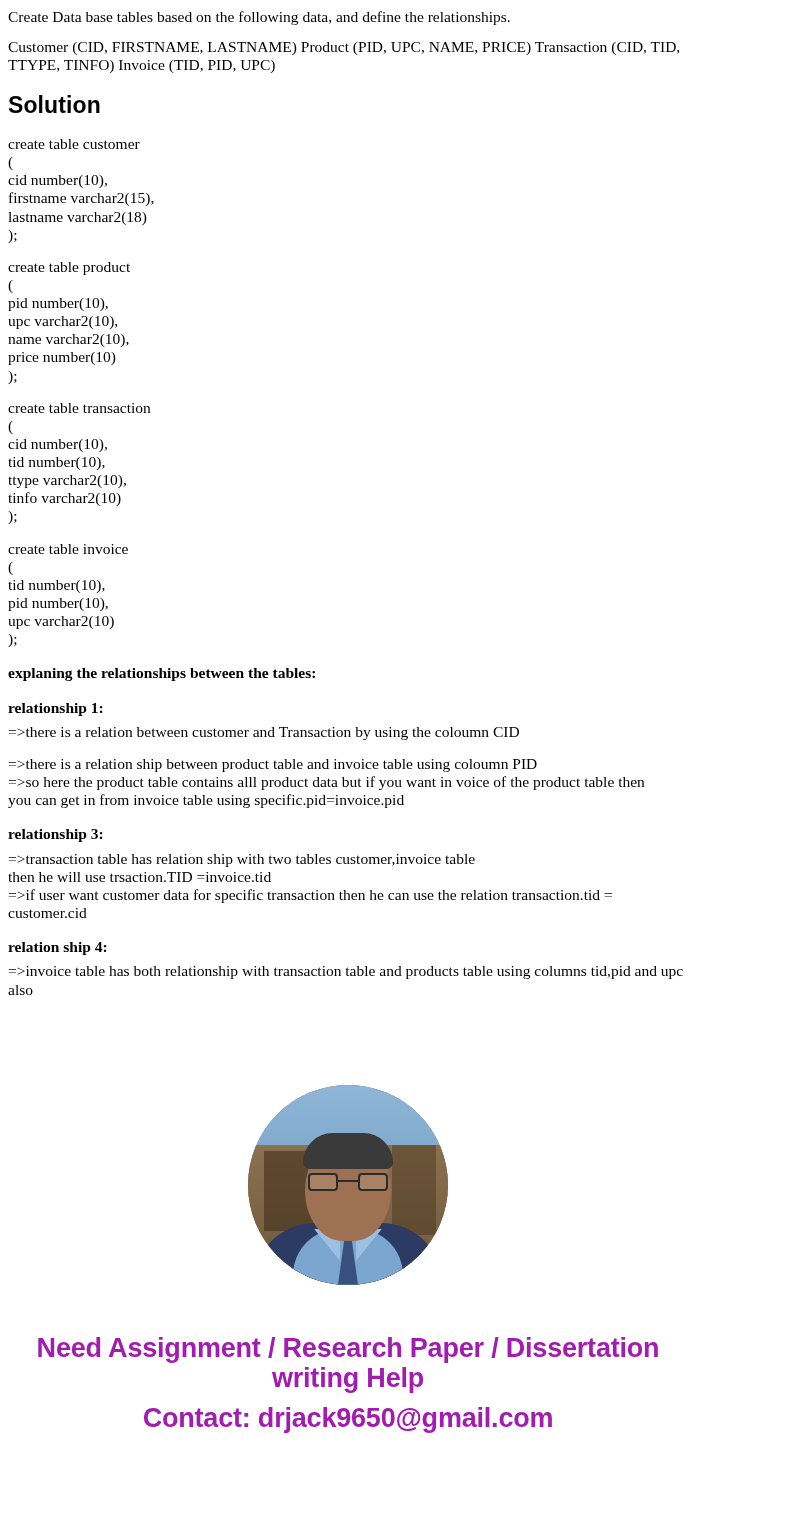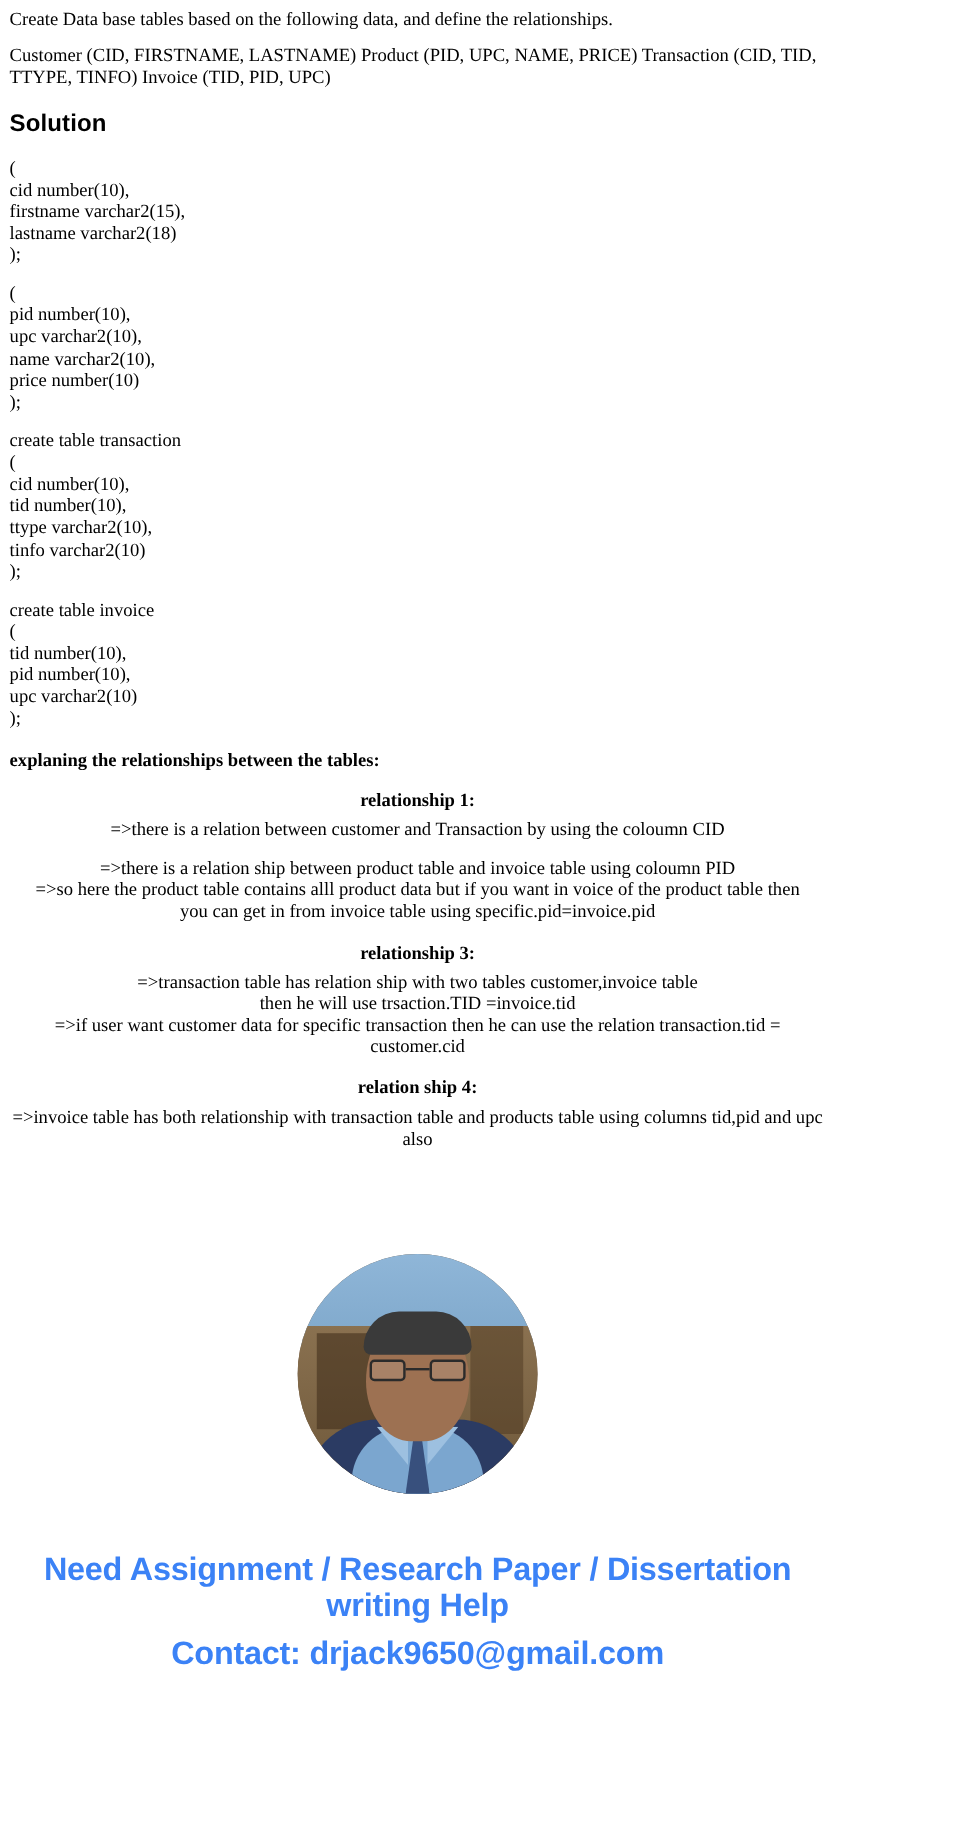--- a/index.html
+++ b/index.html
@@ -20,42 +20,41 @@
     box-sizing: border-box;
     width: 698px;
   }
   p.para {
     margin: 0 0 12px 0;
     font-size: 15.5px;
     line-height: 1.16;
   }
   h2.solution {
     font-family: "Liberation Sans", sans-serif;
-    font-size: 20px;
+    font-size: 23px;
     font-weight: bold;
     margin: 18px 0 16px 0;
     letter-spacing: 0.1px;
   }
   .code-block {
     margin: 0 0 14px 0;
   }
   .code-line {
     font-family: "Liberation Serif", serif;
     font-size: 15.5px;
     line-height: 1.17;
     white-space: pre;
   }
   .bold-head {
     font-weight: bold;
     margin: 16px 0 6px 0;
     font-size: 15.5px;
   }
   .rel-block {
     margin: 0 0 6px 0;
-    text-align: center;
   }
   .rel-line {
     font-size: 15.5px;
     line-height: 1.17;
     margin: 0;
   }
   .gap-after-rel { margin-bottom: 14px; }
 
   .avatar-wrap {
     margin-top: 86px;
@@ -176,21 +175,21 @@
   .avatar .collar-l { left: 50%; margin-left: -34px; clip-path: polygon(0 0, 100% 0, 100% 100%); }
   .avatar .collar-r { left: 50%; margin-left: 8px; clip-path: polygon(0 0, 100% 0, 0 100%); }
 
   .footer {
     margin-top: 48px;
     text-align: center;
     font-family: "Liberation Sans", sans-serif;
     font-weight: bold;
     font-size: 27px;
     line-height: 1.12;
-    color: #3b82f6;
+    color: #a21caf;
     letter-spacing: -0.2px;
   }
   .footer .line2 {
     display: block;
   }
   .footer .contact {
     display: block;
     margin-top: 10px;
   }
 </style>
@@ -198,28 +197,30 @@
 <body>
 
 <div class="page">
 
   <p class="para">Create Data base tables based on the following data, and define the relationships.</p>
   <p class="para">Customer (CID, FIRSTNAME, LASTNAME) Product (PID, UPC, NAME, PRICE) Transaction (CID, TID, TTYPE, TINFO) Invoice (TID, PID, UPC)</p>
 
   <h2 class="solution">Solution</h2>
 
   <div class="code-block">
+    <div class="code-line">create table customer</div>
     <div class="code-line">(</div>
     <div class="code-line">cid number(10),</div>
     <div class="code-line">firstname varchar2(15),</div>
     <div class="code-line">lastname varchar2(18)</div>
     <div class="code-line">);</div>
   </div>
 
   <div class="code-block">
+    <div class="code-line">create table product</div>
     <div class="code-line">(</div>
     <div class="code-line">pid number(10),</div>
     <div class="code-line">upc varchar2(10),</div>
     <div class="code-line">name varchar2(10),</div>
     <div class="code-line">price number(10)</div>
     <div class="code-line">);</div>
   </div>
 
   <div class="code-block">
     <div class="code-line">create table transaction</div>

